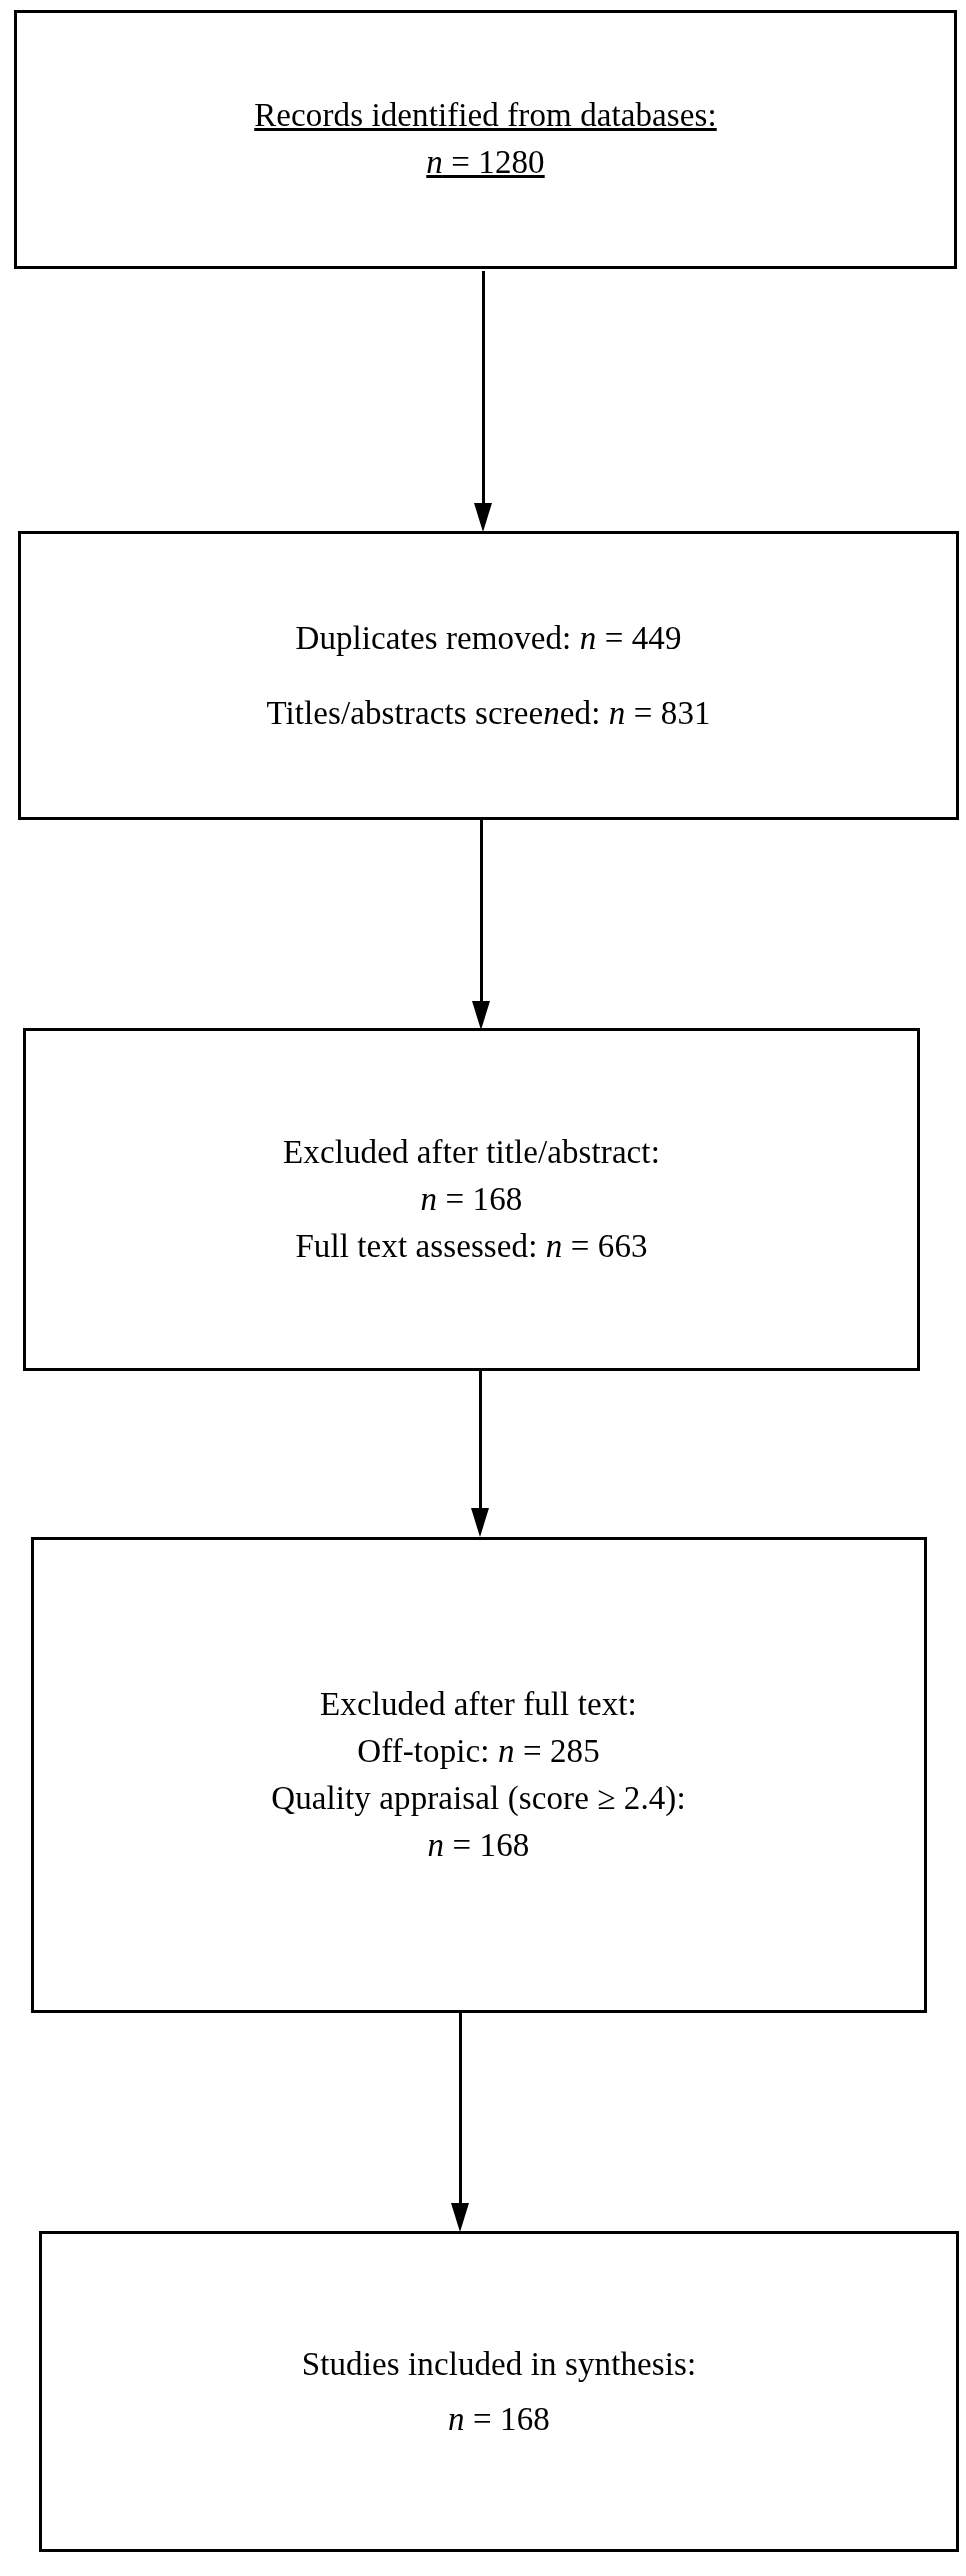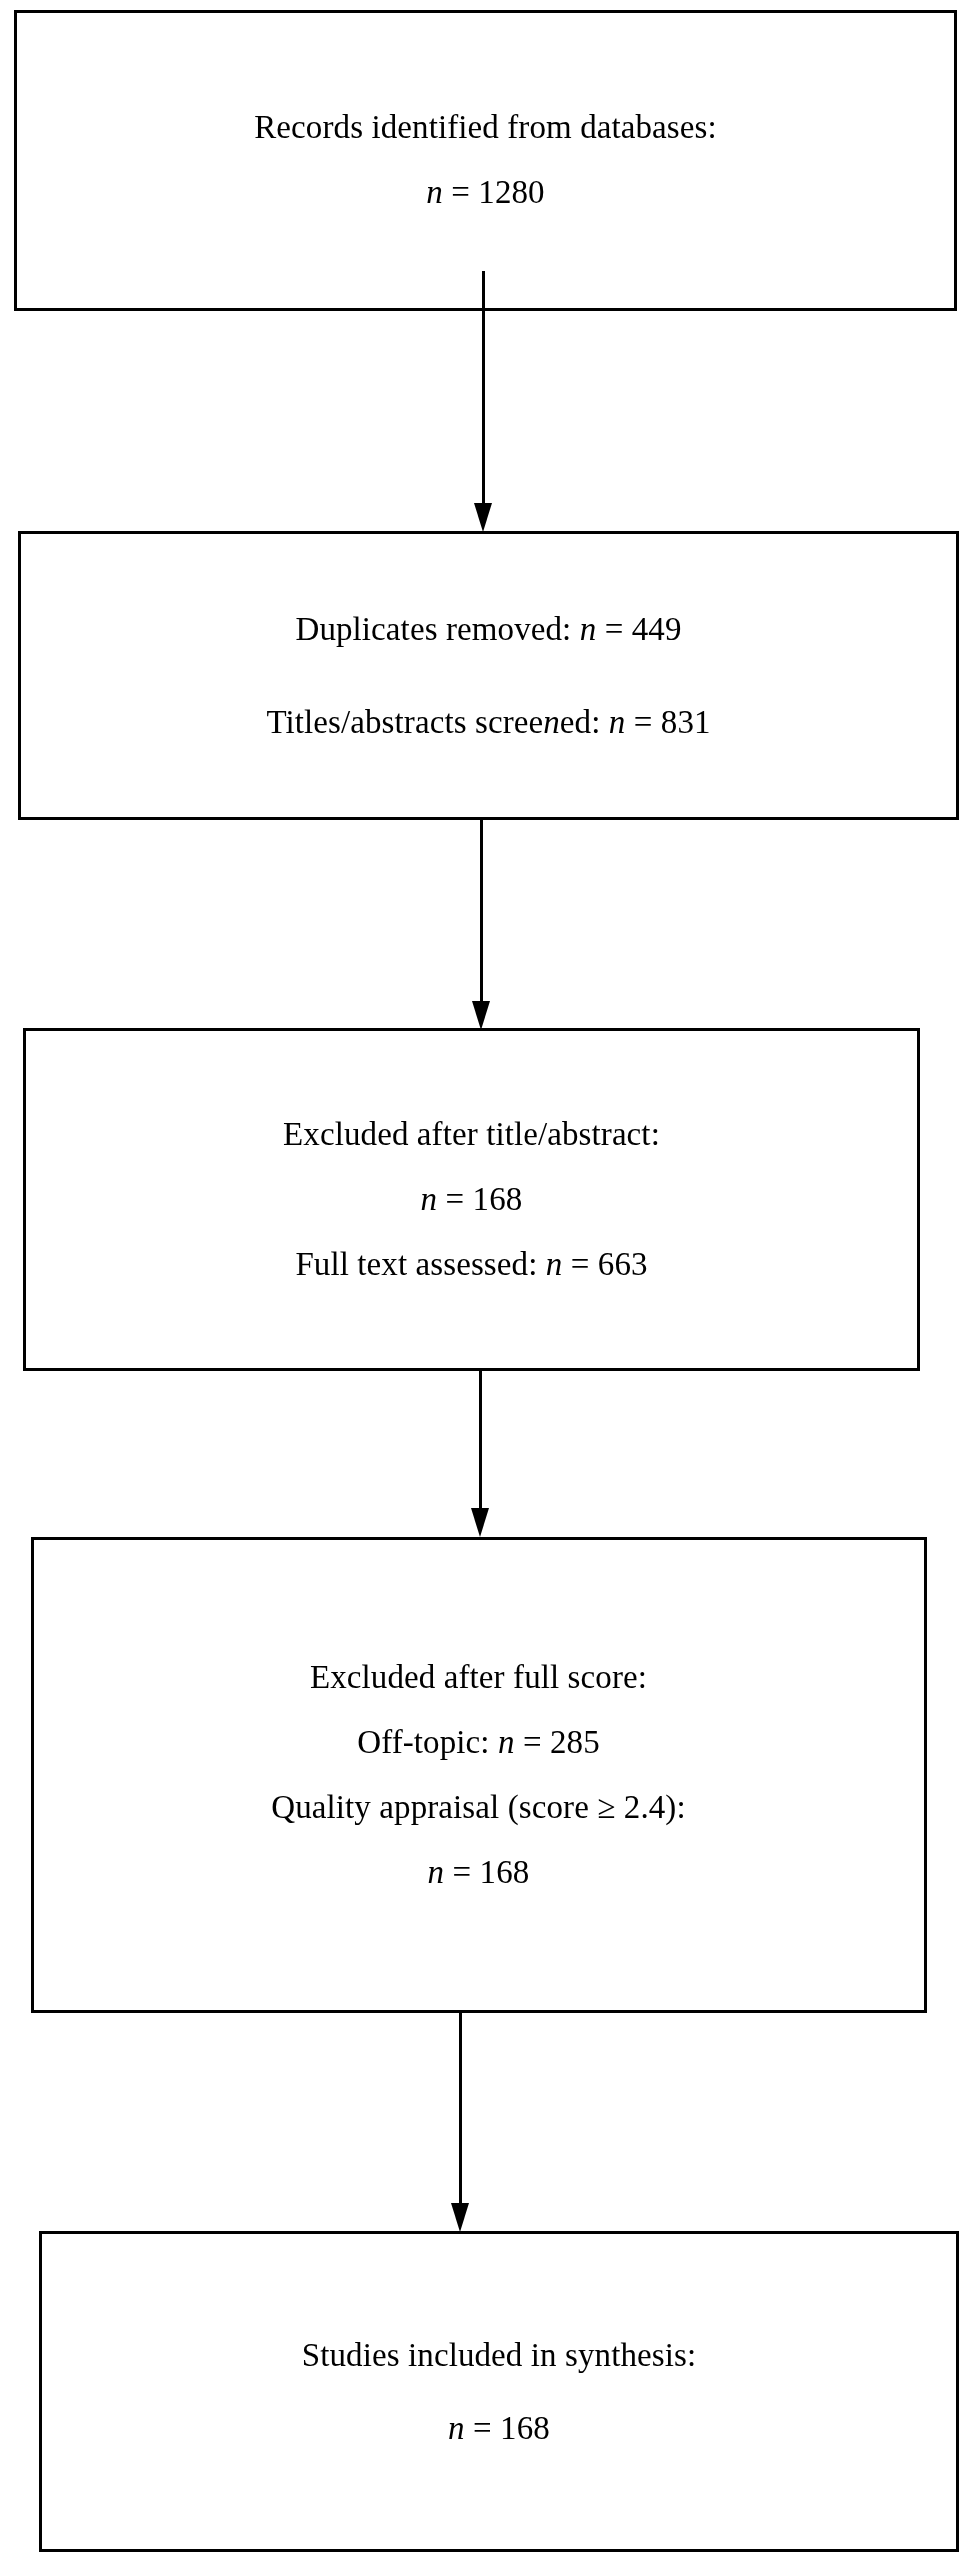--- a/index.html
+++ b/index.html
@@ -31,27 +31,27 @@
   .box-line {
     display: block;
     width: 100%;
     font-size: 33px;
     line-height: 1.30;
     letter-spacing: 0.1px;
     white-space: nowrap;
     color: #000000;
   }
   .box-line + .box-line {
-    margin-top: 22px;
+    margin-top: 4px;
   }
   .ital {
     font-style: italic;
   }
   
-  #box-1 { left: 14px;  top: 9.5px;   width: 943px; height: 301px; }
+  #box-1 { left: 14px;  top: 9.5px;   width: 943px; height: 259px; text-decoration: underline; }
   #box-2 { left: 18px;  top: 531px;  width: 941px; height: 289px; gap: 28px; }
   #box-3 { left: 23px;  top: 1028px; width: 897px; height: 343px; }
   #box-4 { left: 30.5px;  top: 1537px; width: 896px; height: 476px; }
   #box-5 { left: 39px;  top: 2231px; width: 920px; height: 321px; gap: 8px; }
 
   
   .connector {
     position: absolute;
     width: 38px;
   }
@@ -117,21 +117,21 @@
     <span class="box-line"><i class="ital">n</i> = 168</span>
     <span class="box-line">Full text assessed: <i class="ital">n</i> = 663</span>
   </div>
 
   <div class="connector" id="arrow-3">
     <div class="shaft"></div>
     <div class="head"></div>
   </div>
 
   <div class="flow-box" id="box-4">
-    <span class="box-line">Excluded after full score:</span>
+    <span class="box-line">Excluded after full text:</span>
     <span class="box-line">Off-topic: <i class="ital">n</i> = 285</span>
     <span class="box-line">Quality appraisal (score ≥ 2.4):</span>
     <span class="box-line"><i class="ital">n</i> = 168</span>
   </div>
 
   <div class="connector" id="arrow-4">
     <div class="shaft"></div>
     <div class="head"></div>
   </div>
 

